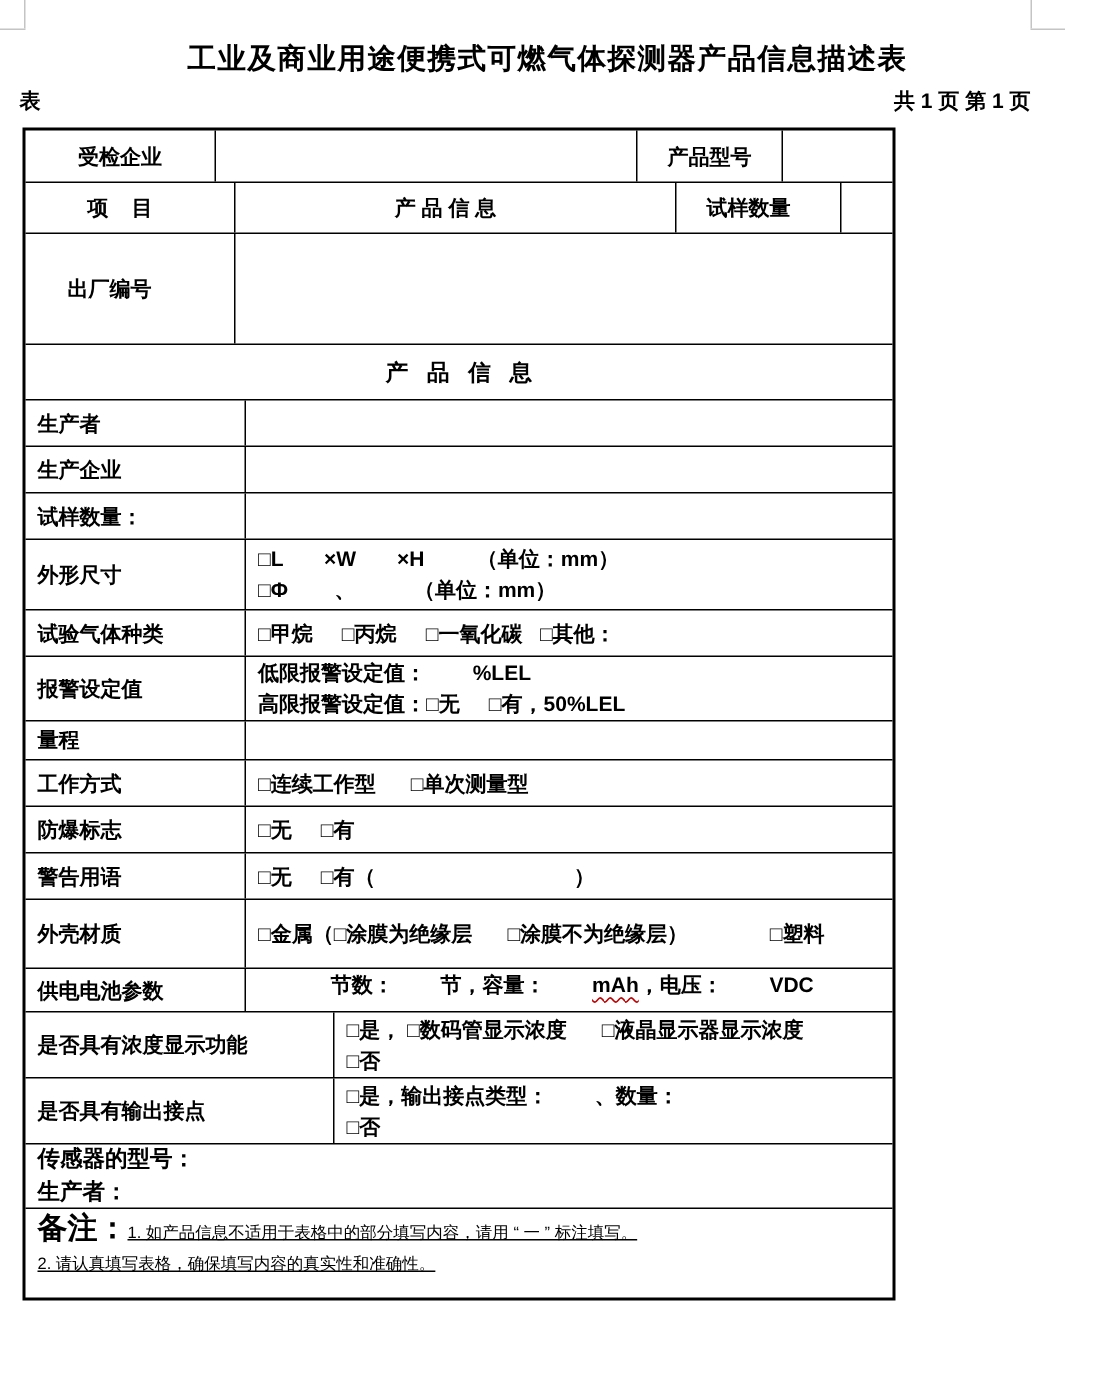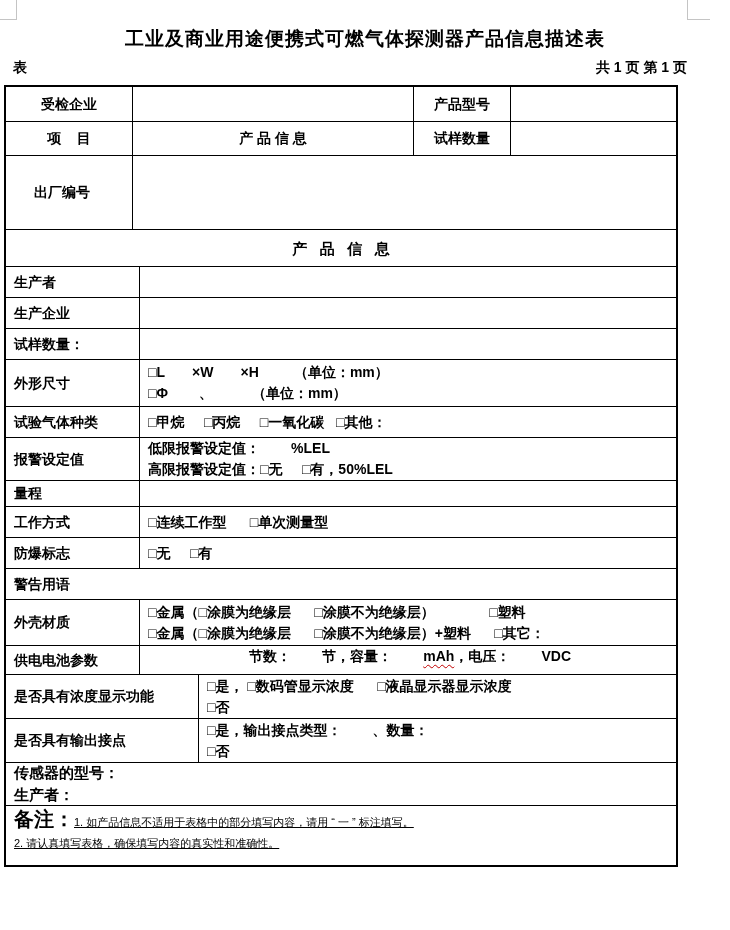--- a/index.html
+++ b/index.html
@@ -12,25 +12,25 @@
   .title{
     position:absolute;left:0;top:26px;width:730px;text-align:center;
     font-size:19px;font-weight:700;letter-spacing:1px;
   }
   .subheader{
     position:absolute;left:13px;top:59px;width:674px;
     display:flex;justify-content:space-between;align-items:flex-end;
     font-size:14px;font-weight:700;
   }
   .form-table{
-    position:absolute;left:4px;top:85px;width:674px;
+    position:absolute;left:15px;top:85px;width:582px;
     border:2px solid #000;box-sizing:border-box;background:#fff;
   }
   .trow{display:flex;box-sizing:border-box;}
-  .trow + .trow{border-top:1px solid #000;}
+  .trow + .trow{border-top:1px solid #000;gap:13px;}
   .cell{
     box-sizing:border-box;display:flex;flex-direction:column;justify-content:center;
     font-size:14px;font-weight:700;line-height:21px;white-space:pre-wrap;
     overflow:hidden;
   }
   .cell + .cell{border-left:1px solid #000;}
   .c-center{align-items:center;text-align:center;}
   .c-left{align-items:flex-start;padding-left:8px;padding-right:4px;}
   .lab-top{width:126px;flex:0 0 126px;}
   .lab-mid{width:133px;flex:0 0 133px;}
@@ -139,27 +139,27 @@
     <div class="cell grow c-left">□连续工作型      □单次测量型</div>
   </div>
 
   <div class="trow h31">
     <div class="cell lab-mid c-left">防爆标志</div>
     <div class="cell grow c-left">□无     □有</div>
   </div>
 
   <div class="trow h31">
     <div class="cell lab-mid c-left">警告用语</div>
+    <div class="cell grow c-left">□无     □有（                                  ）</div>
   </div>
 
   <div class="trow h46">
     <div class="cell lab-mid c-left">外壳材质</div>
     <div class="cell grow c-left">
       <span>□金属（□涂膜为绝缘层      □涂膜不为绝缘层）              □塑料</span>
-      <span>□金属（□涂膜为绝缘层      □涂膜不为绝缘层）+塑料      □其它：</span>
     </div>
   </div>
 
   <div class="trow h29">
     <div class="cell lab-mid c-left">供电电池参数</div>
     <div class="cell grow c-left" style="flex-direction:row;">
       <span>节数：        节，容量：        </span><span class="wavy">mAh</span><span>，电压：        VDC</span>
     </div>
   </div>
 

